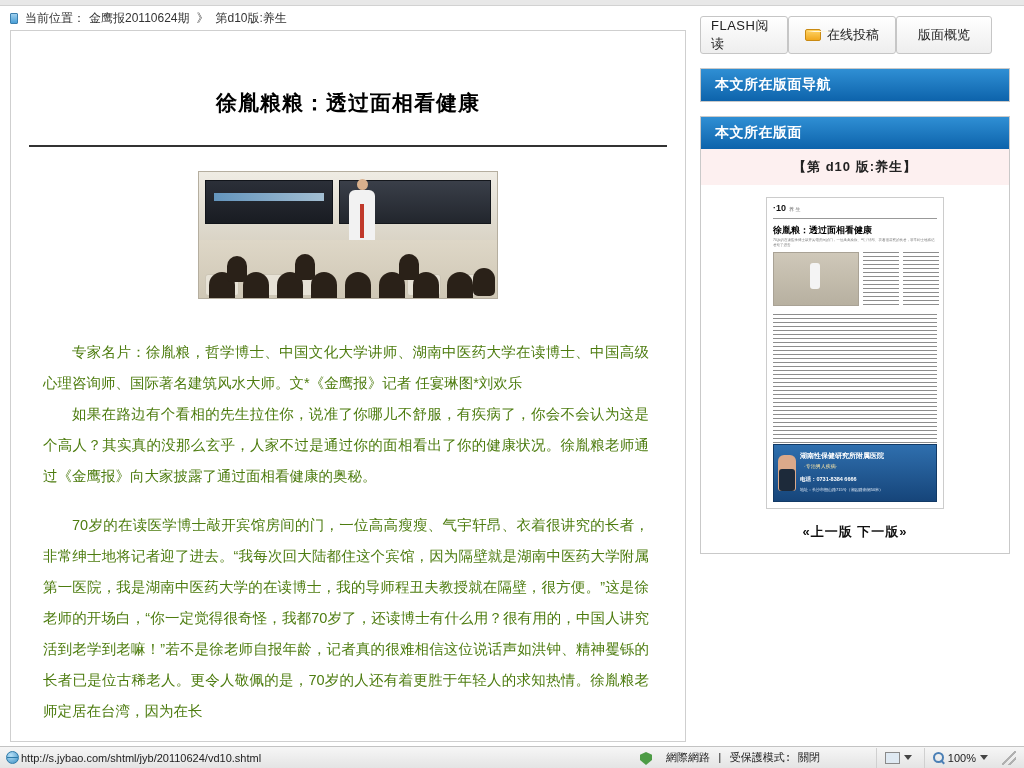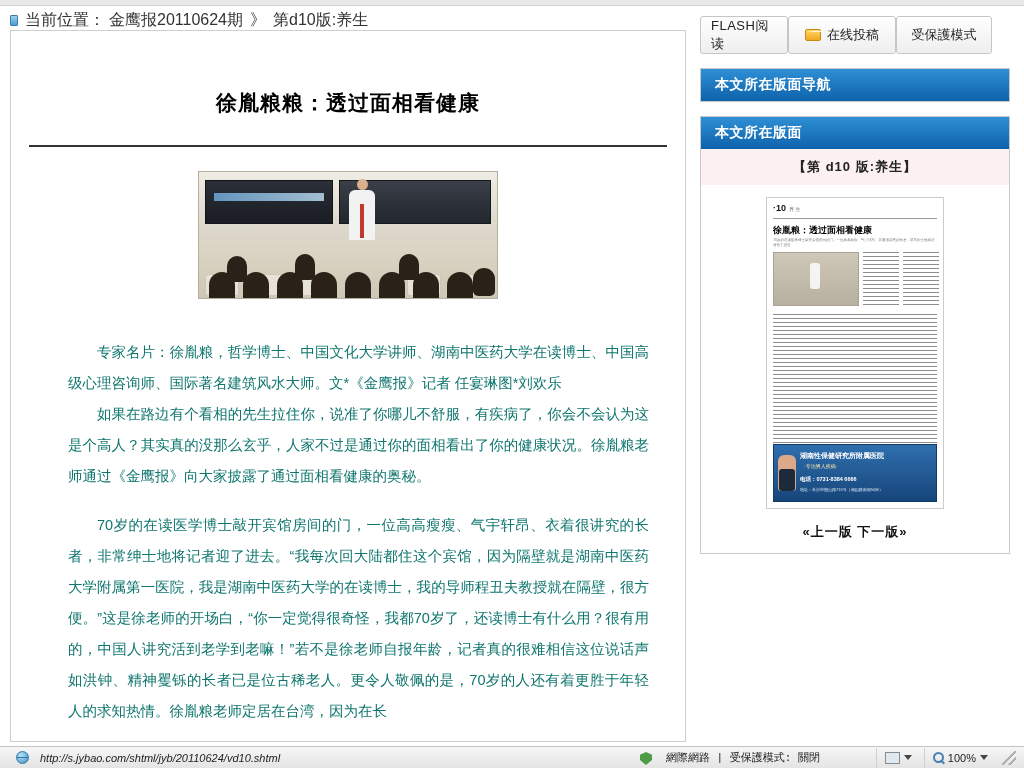--- a/index.html
+++ b/index.html
@@ -18,21 +18,21 @@
   
   .top-strip {
     position: absolute; top: 0; left: 0;
     width: 1024px; height: 6px;
     background: #e8e8e8;
     border-bottom: 1px solid #d2d2d2;
   }
   
   .breadcrumb {
     position: absolute; top: 10px; left: 10px;
-    font-size: 16px; color: #333;
+    font-size: 12px; color: #333;
     display: flex; align-items: center; gap: 4px;
   }
   .bc-icon {
     display: inline-block;
     width: 8px; height: 11px;
     background: linear-gradient(#9fd0ef, #4a9fd6);
     border: 1px solid #3b7fae;
     border-radius: 1px;
     margin-right: 3px;
   }
@@ -118,24 +118,24 @@
     position:absolute; bottom:2px; width:34px; height:22px;
     background:#e7e2d6; border:1px solid #cdc6b6; border-radius:3px;
   }
   .figure-caption {
     margin-top: 12px;
     font-size: 13px;
     color: #222;
     text-align: center;
   }
   .body-text {
-    margin: 38px 36px 0 57px;
+    margin: 38px 36px 0 32px;
     font-size: 14.5px;
     line-height: 31px;
-    color: #0f766e;
+    color: #4d7c0f;
     text-align: justify;
   }
   .body-text p { margin: 0 0 0 0; text-indent: 2em; }
   .body-text p + p { margin-top: 0; }
   .para-gap { height: 18px; }
   
   .right-col {
     position: absolute;
     left: 700px; top: 16px;
     width: 310px;
@@ -286,24 +286,23 @@
   .statusbar {
     position: absolute;
     left: 0; bottom: 0;
     width: 1024px; height: 22px;
     background: linear-gradient(#f6f6f6, #e4e4e4);
     border-top: 1px solid #c3c3c3;
     display: flex; align-items: center;
     font-size: 11px; color: #222;
   }
   .sb-left {
-    display: flex; align-items: center; gap: 11px;
-    padding-left: 16px;
+    display: flex; align-items: center; gap: 2px;
+    padding-left: 6px;
     width: 640px;
-    font-style: italic;
   }
   .sb-globe {
     width: 13px; height: 13px; border-radius: 50%;
     background: radial-gradient(circle at 35% 30%, #b9e1f7, #3d8fc4);
     border: 1px solid #2e7aa8;
     position: relative; flex: none;
   }
   .sb-globe:after {
     content:""; position:absolute; left:0; top:5px; width:11px; height:1px; background:#2e7aa8;
   }
@@ -410,21 +409,21 @@
 
     <div class="btn-row">
       <div class="btn btn-flash">
         <span>FLASH阅读</span>
       </div>
       <div class="btn btn-submit">
         <span class="icon-mail"></span>
         <span>在线投稿</span>
       </div>
       <div class="btn btn-overview">
-        <span>受保護模式</span>
+        <span>版面概览</span>
       </div>
     </div>
 
     <div class="panel">
       <div class="panel-head">本文所在版面导航</div>
     </div>
 
     <div class="panel">
       <div class="panel-head">本文所在版面</div>
       <div class="page-label">【第 d10 版:养生】</div>

